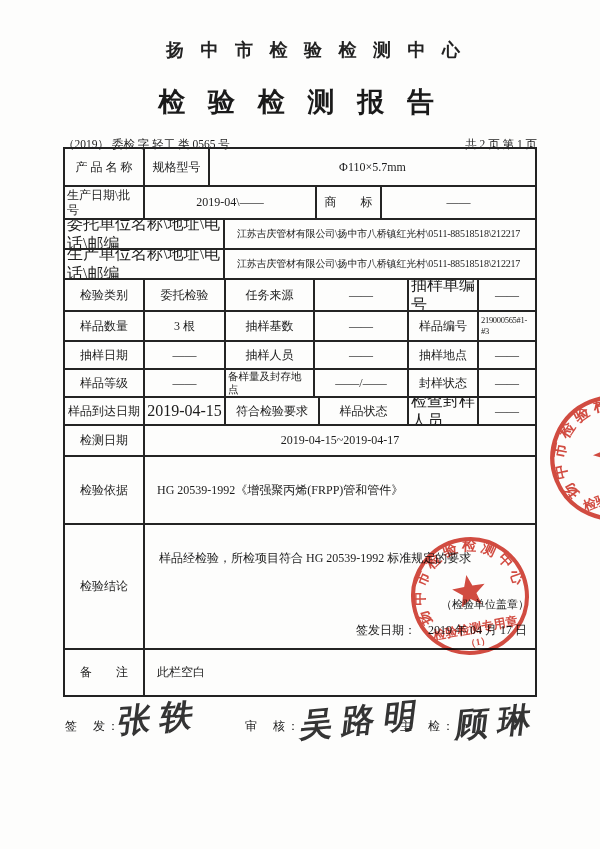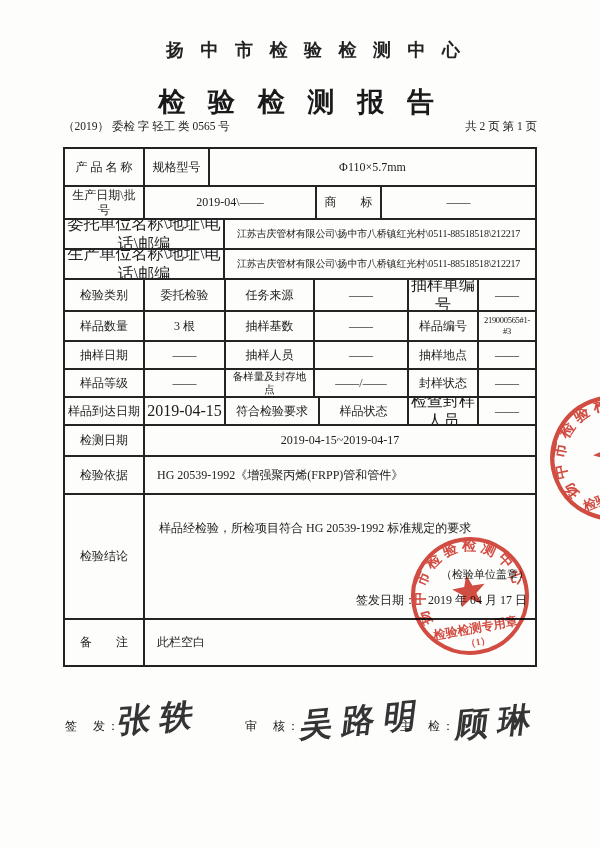--- a/index.html
+++ b/index.html
@@ -6,33 +6,33 @@
   .page{
     position:relative;width:600px;height:849px;margin:0 auto;
     background:#fdfdfc;overflow:hidden;
     font-family:"Liberation Serif","DejaVu Serif",serif;color:#1c1c1c;
   }
   
   .org-title{position:absolute;top:38px;left:0;width:100%;text-align:center;
     font-size:18px;font-weight:700;letter-spacing:6px;color:#222;padding-left:16px;}
   .report-title{position:absolute;top:84px;left:0;width:100%;text-align:center;
     font-size:27px;font-weight:700;letter-spacing:8px;color:#1a1a1a;}
-  .number-line{position:absolute;top:119px;left:63px;width:474px;
+  .number-line{position:absolute;top:137px;left:63px;width:474px;
     display:flex;justify-content:space-between;font-size:11.5px;color:#222;}
   
   .doc-table{position:absolute;left:63px;top:147px;width:474px;
     border:2.5px solid #222;box-sizing:border-box;background:transparent;}
   .t-row{display:flex;border-bottom:2px solid #242424;box-sizing:border-box;}
   .t-row:last-child{border-bottom:none;}
   .t-cell{border-right:2px solid #242424;box-sizing:border-box;
-    display:flex;align-items:center;justify-content:center;text-align:center;
+    display:flex;align-items:center;justify-content:center;text-align:left;
     font-size:12px;line-height:1.25;padding:1px 2px;overflow:hidden;}
   .t-cell:last-child{border-right:none;}
   .h38{height:38px}.h33{height:33px}.h30{height:30px}.h32{height:32px}
-  .h31{height:31px}.h28{height:28px}.h55{height:38px}.h125{height:125px}.h45{height:45px}
+  .h31{height:31px}.h28{height:28px}.h55{height:68px}.h125{height:125px}.h45{height:45px}
   .w80{flex:0 0 80px}.w172{flex:0 0 172px}.w65{flex:0 0 65px}
   .w160{flex:0 0 160px}.w81{flex:0 0 81px}.w89{flex:0 0 89px}
   .w94{flex:0 0 94px}.w70{flex:0 0 70px}
   .grow{flex:1 1 auto}
   .small{font-size:10px;letter-spacing:-0.2px}
   .tiny{font-size:8.5px;letter-spacing:-0.3px}
   .f11{font-size:16px}.f105{font-size:10.5px}
   .left{justify-content:flex-start;text-align:left;padding-left:12px;border-radius:7px;}
   
   .conclusion-cell{position:relative;display:block;text-align:left;}

